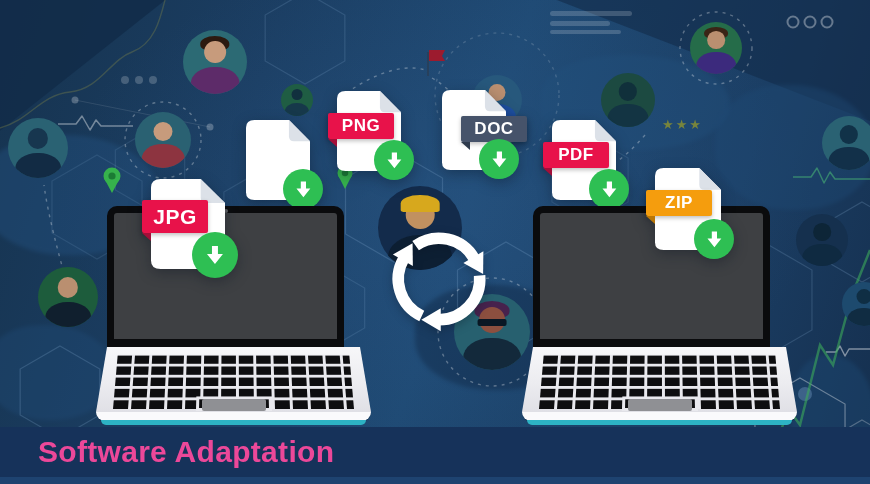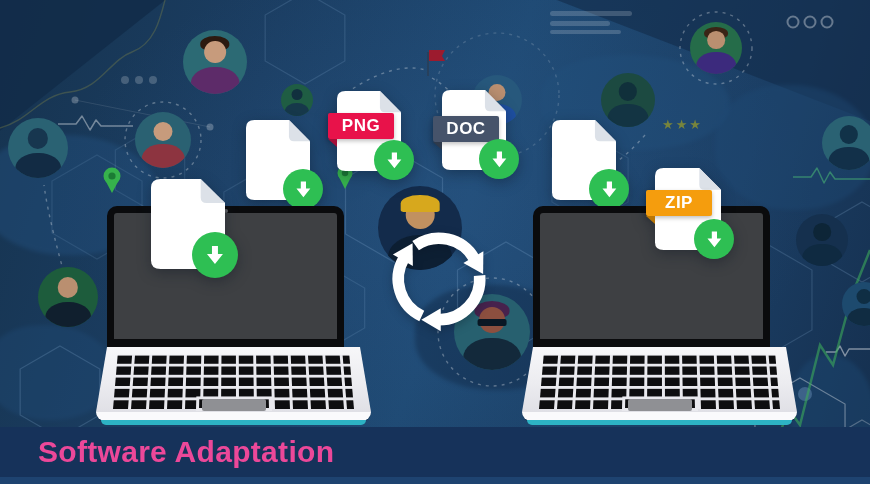--- a/index.html
+++ b/index.html
@@ -267,36 +267,40 @@
           <path d="M9 3h6v8h5l-8 10-8-10h5z" fill="#fff"></path>
         </svg>
       </div>
   </div>
 
   <div class="file-icon z-low" style="left:442px;top:90px;">
     <svg class="page" viewBox="0 0 76 94" preserveAspectRatio="none">
       <path d="M10,0 H51 L76,25 V85 Q76,94 66,94 H10 Q0,94 0,85 V9 Q0,0 10,0 Z" fill="#ffffff"></path>
       <path d="M51,0 L76,25 H57 Q51,25 51,19 Z" fill="#dce1e8"></path>
     </svg>
-    <div class="band" style="top: 26px; background: rgb(70, 83, 106);">
+    <div class="band" style="top: 26px; background: rgb(70, 83, 106); margin-left: 28px;">
         <i class="band-fold" style="border-right-color: rgb(46, 58, 76);"></i>
         <span class="band-label">DOC</span>
       </div>
     <div class="dl" style="background: rgb(46, 191, 83);">
         <svg viewBox="0 0 24 24">
           <path d="M9 3h6v8h5l-8 10-8-10h5z" fill="#fff"></path>
         </svg>
       </div>
   </div>
 
   <div class="file-icon z-low" style="left:552px;top:120px;">
     <svg class="page" viewBox="0 0 76 94" preserveAspectRatio="none">
       <path d="M10,0 H51 L76,25 V85 Q76,94 66,94 H10 Q0,94 0,85 V9 Q0,0 10,0 Z" fill="#ffffff"></path>
       <path d="M51,0 L76,25 H57 Q51,25 51,19 Z" fill="#dce1e8"></path>
     </svg>
+    <div class="band" style="background: rgb(232, 18, 74);">
+        <i class="band-fold" style="border-right-color: rgb(163, 15, 57);"></i>
+        <span class="band-label">PDF</span>
+      </div>
     <div class="dl" style="background: rgb(46, 191, 83);">
         <svg viewBox="0 0 24 24">
           <path d="M9 3h6v8h5l-8 10-8-10h5z" fill="#fff"></path>
         </svg>
       </div>
   </div>
 
   <svg class="sync" viewBox="0 0 140 140">
     <g stroke="#ffffff" stroke-width="13" fill="none">
       <path d="M43.6 32.3 A46 46 0 0 1 109.8 47"></path>
@@ -316,20 +320,24 @@
           <path d="M119.8 64.3 L120.1 38.8 L97.5 51.8 Z"></path>
         </g>
     </g>
   </svg>
 
   <div class="file-icon big z-high" style="left:151px;top:179px;">
     <svg class="page" viewBox="0 0 76 94" preserveAspectRatio="none">
       <path d="M10,0 H51 L76,25 V85 Q76,94 66,94 H10 Q0,94 0,85 V9 Q0,0 10,0 Z" fill="#ffffff"></path>
       <path d="M51,0 L76,25 H57 Q51,25 51,19 Z" fill="#dce1e8"></path>
     </svg>
+    <div class="band" style="background: rgb(232, 18, 74);">
+        <i class="band-fold" style="border-right-color: rgb(163, 15, 57);"></i>
+        <span class="band-label">JPG</span>
+      </div>
     <div class="dl" style="background: rgb(46, 191, 83);">
         <svg viewBox="0 0 24 24">
           <path d="M9 3h6v8h5l-8 10-8-10h5z" fill="#fff"></path>
         </svg>
       </div>
   </div>
 
   <div class="file-icon z-high" style="left:655px;top:168px;width:66px;height:82px;">
     <svg class="page" viewBox="0 0 76 94" preserveAspectRatio="none">
       <path d="M10,0 H51 L76,25 V85 Q76,94 66,94 H10 Q0,94 0,85 V9 Q0,0 10,0 Z" fill="#ffffff"></path>

